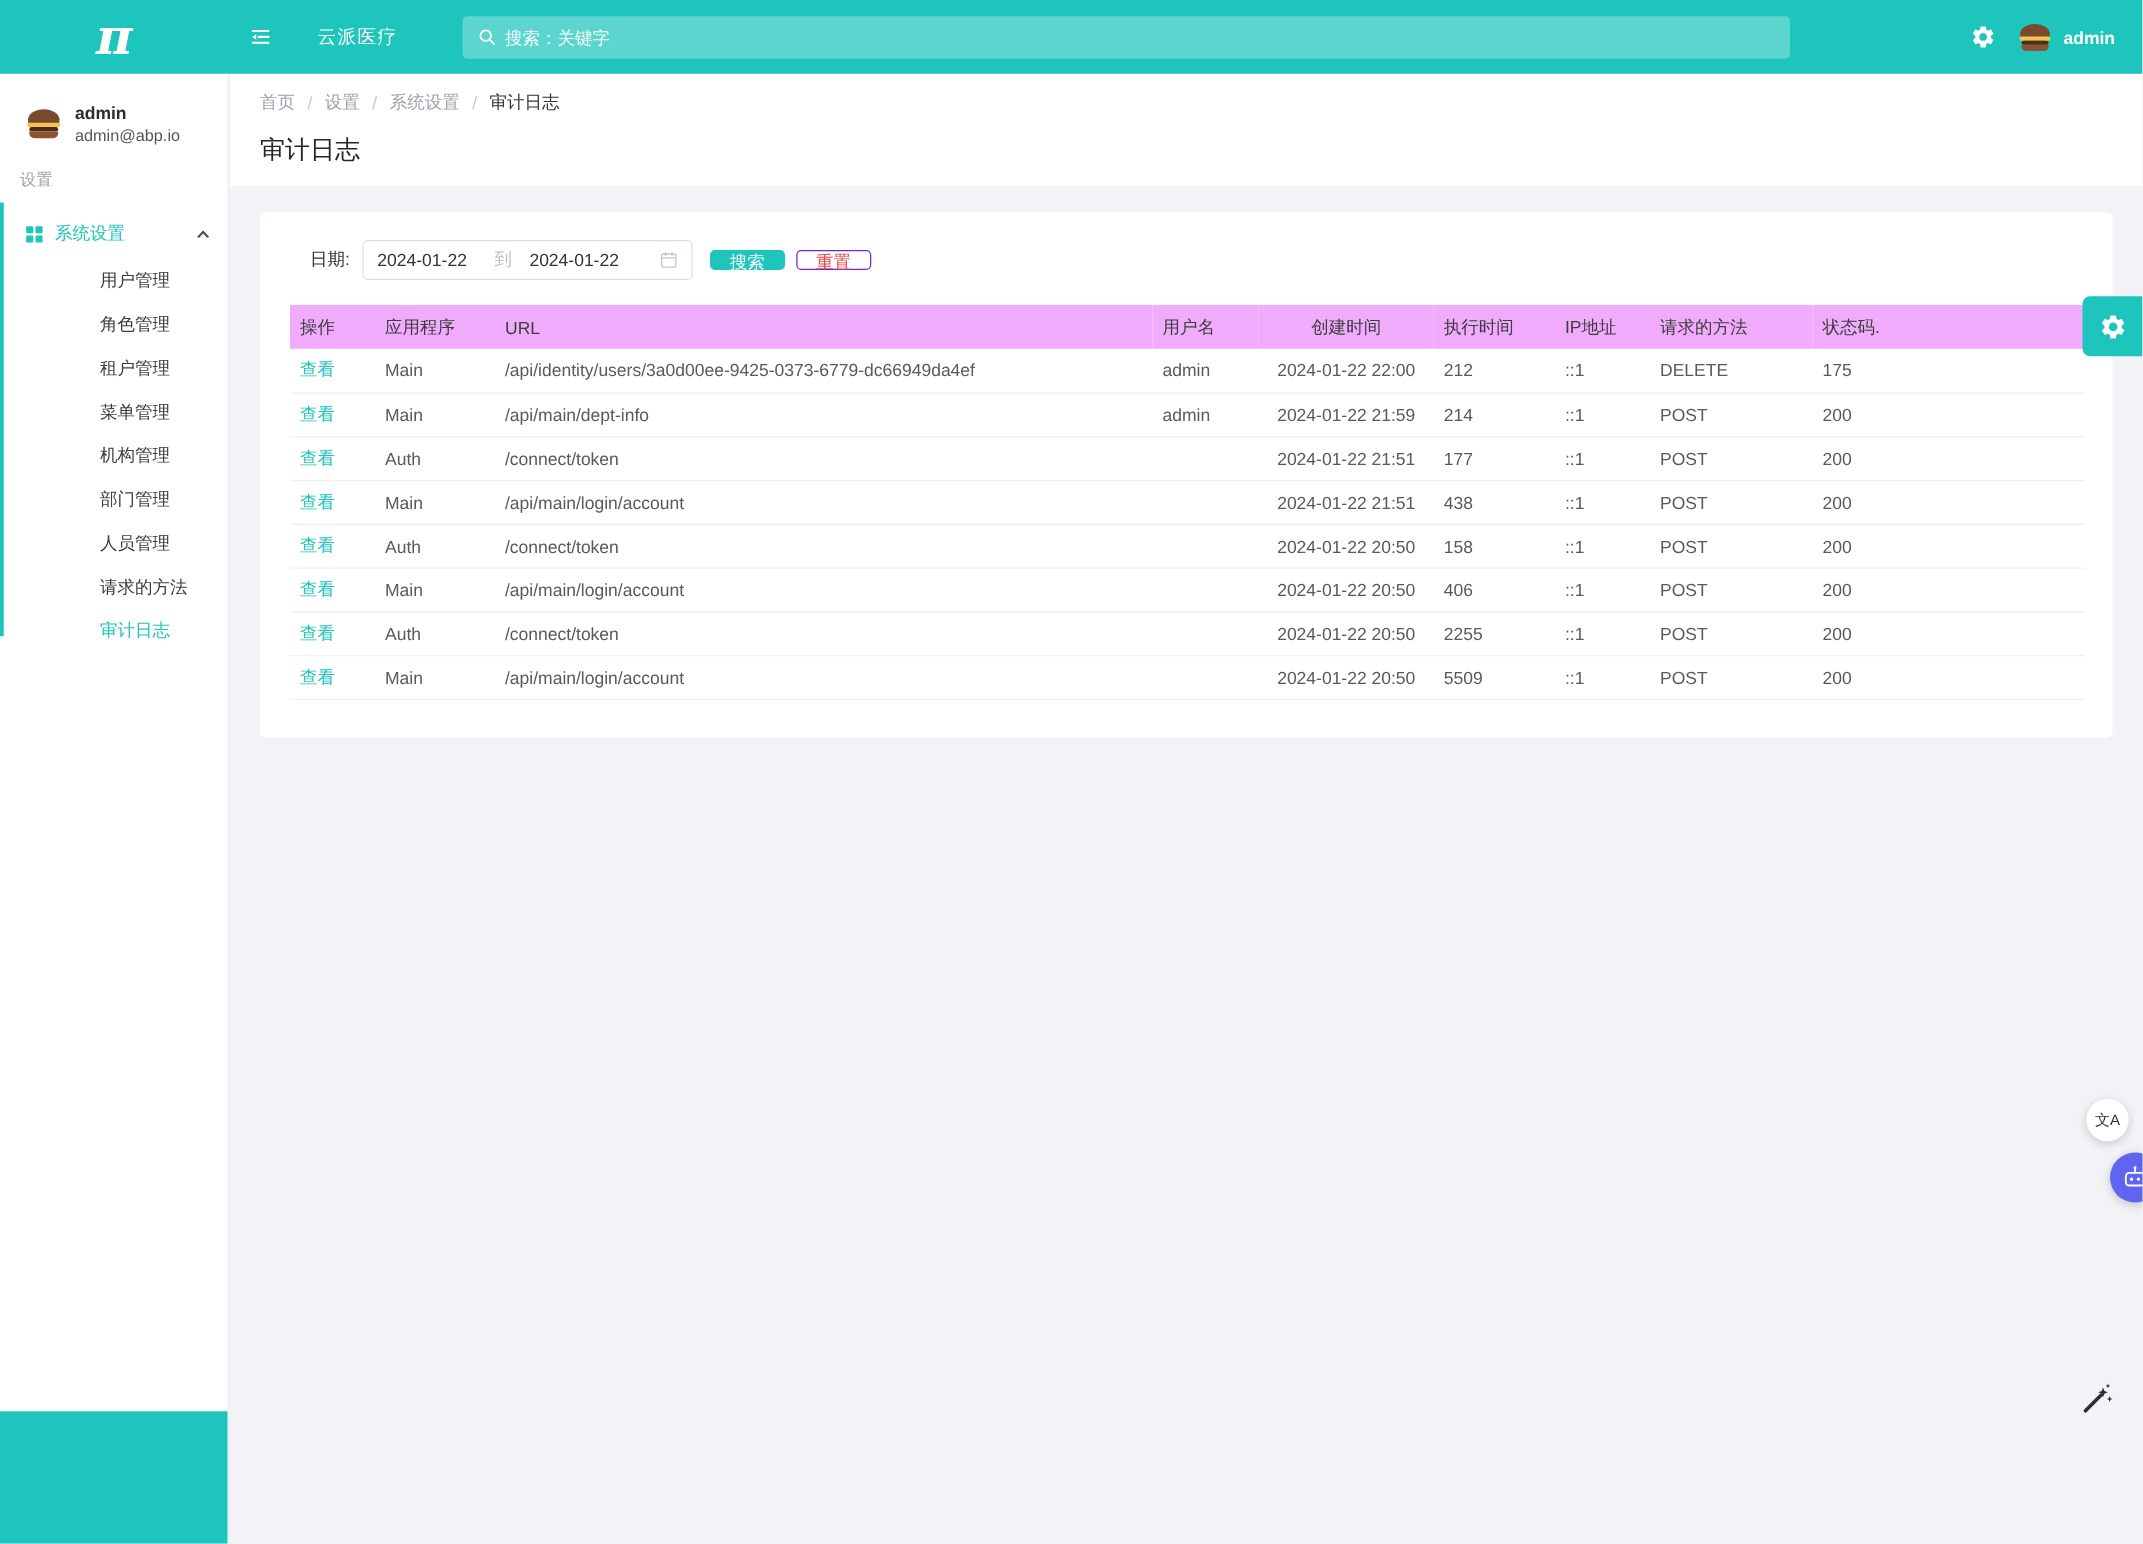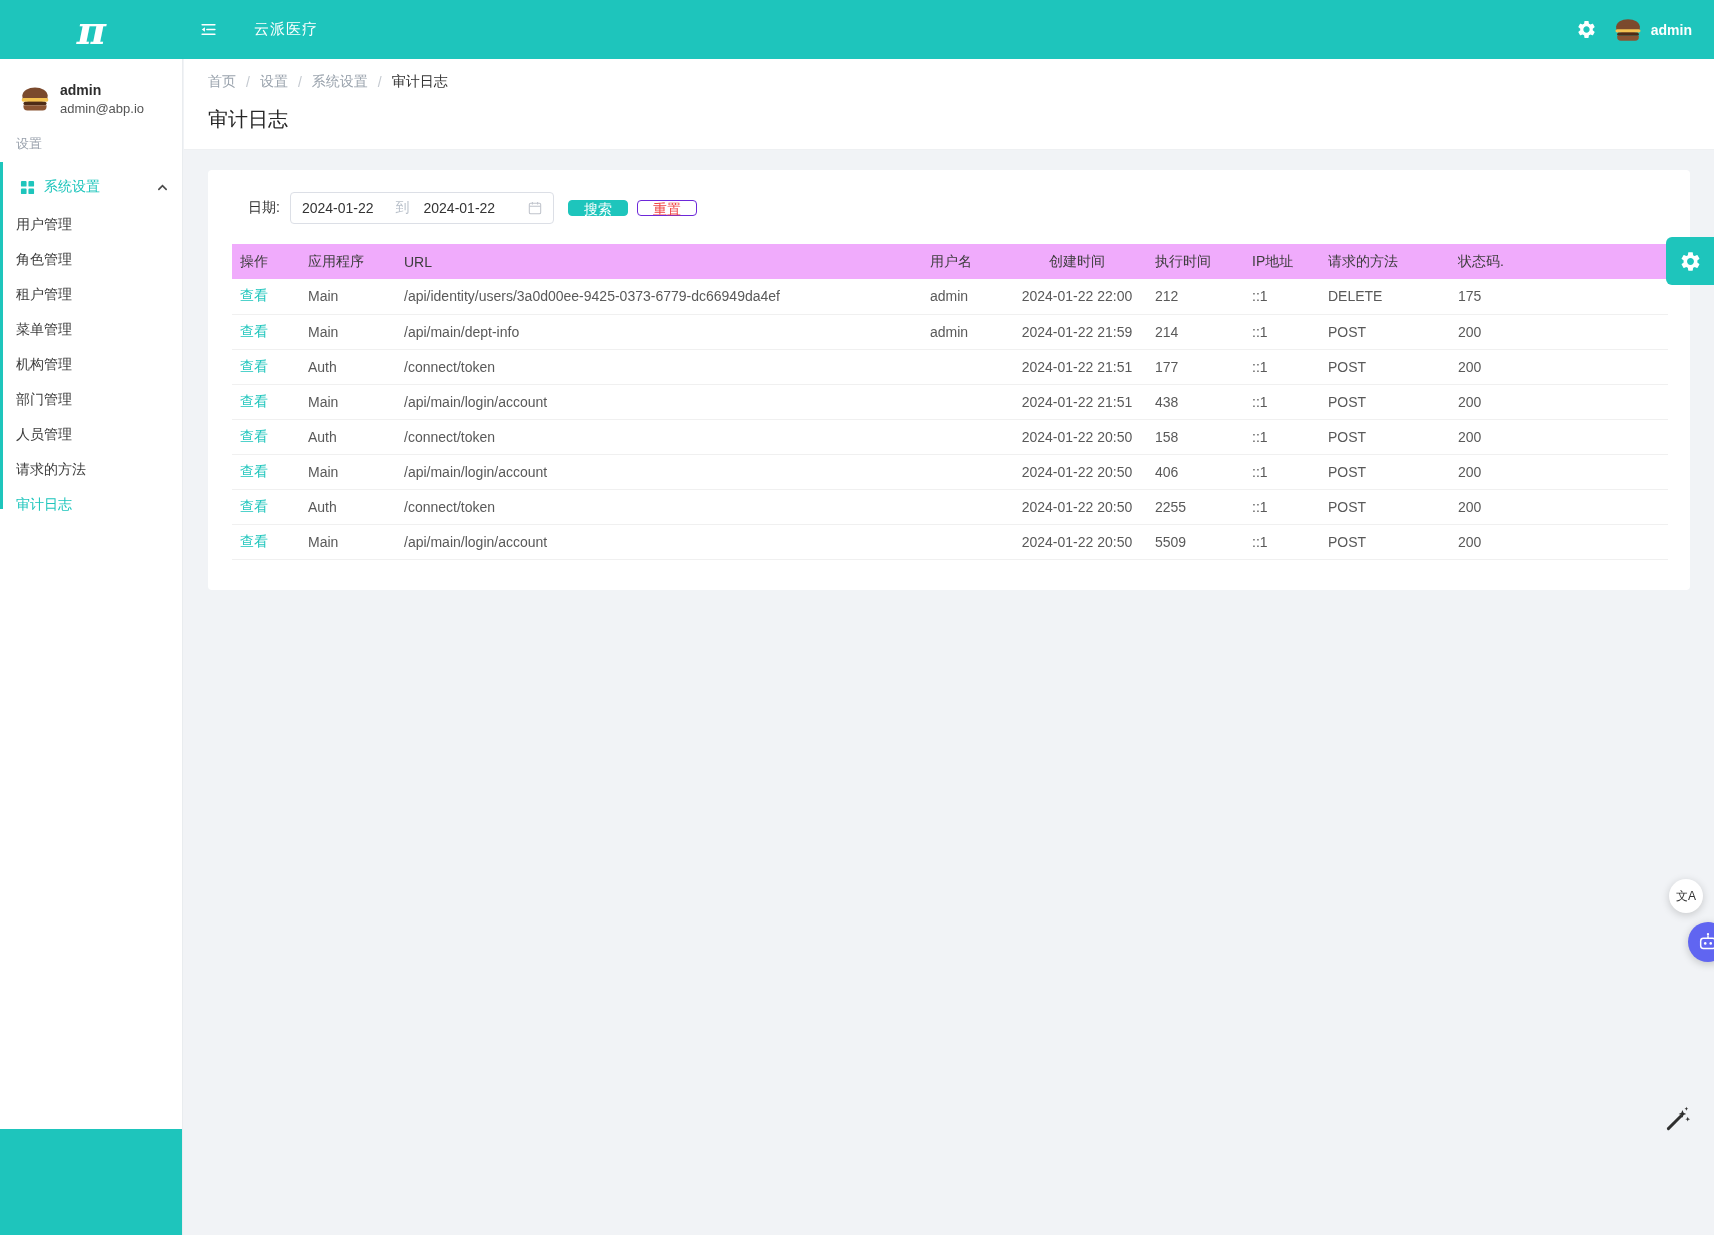--- a/index.html
+++ b/index.html
@@ -37,22 +37,22 @@
     background:#fff; border-right:1px solid #e9ecef; z-index:20;
   }
   .side-user { display:flex; align-items:flex-start; gap:9px; padding:22px 0 0 19px; }
   .side-user-name { font-weight:700; font-size:14px; color:#2d2d2d; line-height:18px; }
   .side-user-email { font-size:13px; color:#555; line-height:20px; }
   .side-section { color:#9aa2ad; font-size:13px; padding:16px 0 0 16px; }
   .menu-group { display:flex; align-items:center; height:40px; margin-top:14px;
     padding:0 14px 0 20px; color:#1ec5bc; cursor:pointer; }
   .menu-group-label { margin-left:9px; font-size:14px; }
   .menu-group .chev { margin-left:auto; display:flex; }
-  .menu-item { height:35px; line-height:35px; padding-left:16px; font-size:14px;
-    color:#3c3c3c; cursor:pointer; white-space:nowrap; }
+  .menu-item { height:35px; line-height:35px; padding-left:38px; font-size:14px;
+    color:#3c3c3c; cursor:pointer; white-space:nowrap;margin-left:42px; }
   .menu-item.active { color:#1ec5bc; }
   .active-bar { position:absolute; left:0; top:103px; width:3px; height:347px; background:#1ec5bc; }
   .sidebar-footer { position:absolute; left:0; bottom:0; width:100%; height:106px; background:#1ec5bc; }
 
   
   .main { position:absolute; left:184px; top:59px; right:0; bottom:0; display:flex; flex-direction:column; }
   .page-head { background:#fff; padding:14px 24px 16px; border-bottom:1px solid #eef0f2; }
   .breadcrumb { font-size:14px; color:#9aa3ad; display:flex; gap:10px; align-items:center; }
   .breadcrumb .bc-link { cursor:pointer; }
   .breadcrumb .bc-sep { color:#c4c9d0; }
@@ -117,20 +117,29 @@
   <div class="logo-box">π</div>
   <div class="fold-btn">
     <svg width="19" height="19" viewBox="0 0 24 24">
       <line x1="4" y1="6" x2="20" y2="6" stroke="#fff" stroke-width="2.1" stroke-linecap="round"></line>
       <line x1="10" y1="12" x2="20" y2="12" stroke="#fff" stroke-width="2.1" stroke-linecap="round"></line>
       <line x1="4" y1="18" x2="20" y2="18" stroke="#fff" stroke-width="2.1" stroke-linecap="round"></line>
       <polygon points="7.5,9.2 3.5,12 7.5,14.8" fill="#fff"></polygon>
     </svg>
   </div>
   <div class="app-name">云派医疗</div>
+  <div class="header-search">
+    <span style="display:flex;">
+      <svg width="15" height="15" viewBox="0 0 16 16" fill="none" stroke="#fff" stroke-width="1.6" stroke-linecap="round">
+        <circle cx="7" cy="7" r="4.5"></circle>
+          <line x1="10.6" y1="10.6" x2="14" y2="14"></line>
+      </svg>
+    </span>
+    <input placeholder="搜索：关键字" style="">
+  </div>
   <div class="header-right">
     <div class="icon-btn">
       <svg width="21" height="21" viewBox="0 0 24 24" fill="#fff">
         <path d="M19.14 12.94c.04-.3.06-.61.06-.94 0-.32-.02-.64-.07-.94l2.03-1.58c.18-.14.23-.41.12-.61l-1.92-3.32c-.12-.22-.37-.29-.59-.22l-2.39.96c-.5-.38-1.03-.7-1.62-.94l-.36-2.54c-.04-.24-.24-.41-.48-.41h-3.84c-.24 0-.43.17-.47.41l-.36 2.54c-.59.24-1.13.57-1.62.94l-2.39-.96c-.22-.08-.47 0-.59.22L2.74 8.87c-.12.21-.08.47.12.61l2.03 1.58c-.05.3-.09.63-.09.94s.02.64.07.94l-2.03 1.58c-.18.14-.23.41-.12.61l1.92 3.32c.12.22.37.29.59.22l2.39-.96c.5.38 1.03.7 1.62.94l.36 2.54c.05.24.24.41.48.41h3.84c.24 0 .44-.17.47-.41l.36-2.54c.59-.24 1.13-.56 1.62-.94l2.39.96c.22.08.47 0 .59-.22l1.92-3.32c.12-.22.07-.47-.12-.61l-2.01-1.58zM12 15.6c-1.98 0-3.6-1.62-3.6-3.6s1.62-3.6 3.6-3.6 3.6 1.62 3.6 3.6-1.62 3.6-3.6 3.6z"></path>
       </svg>
     </div>
     <div class="header-user">
       <span style="display:flex;">
         <svg width="30" height="30" viewBox="0 0 36 36">
           <ellipse cx="18" cy="14" rx="14" ry="9" fill="#7b4a2d"></ellipse>

